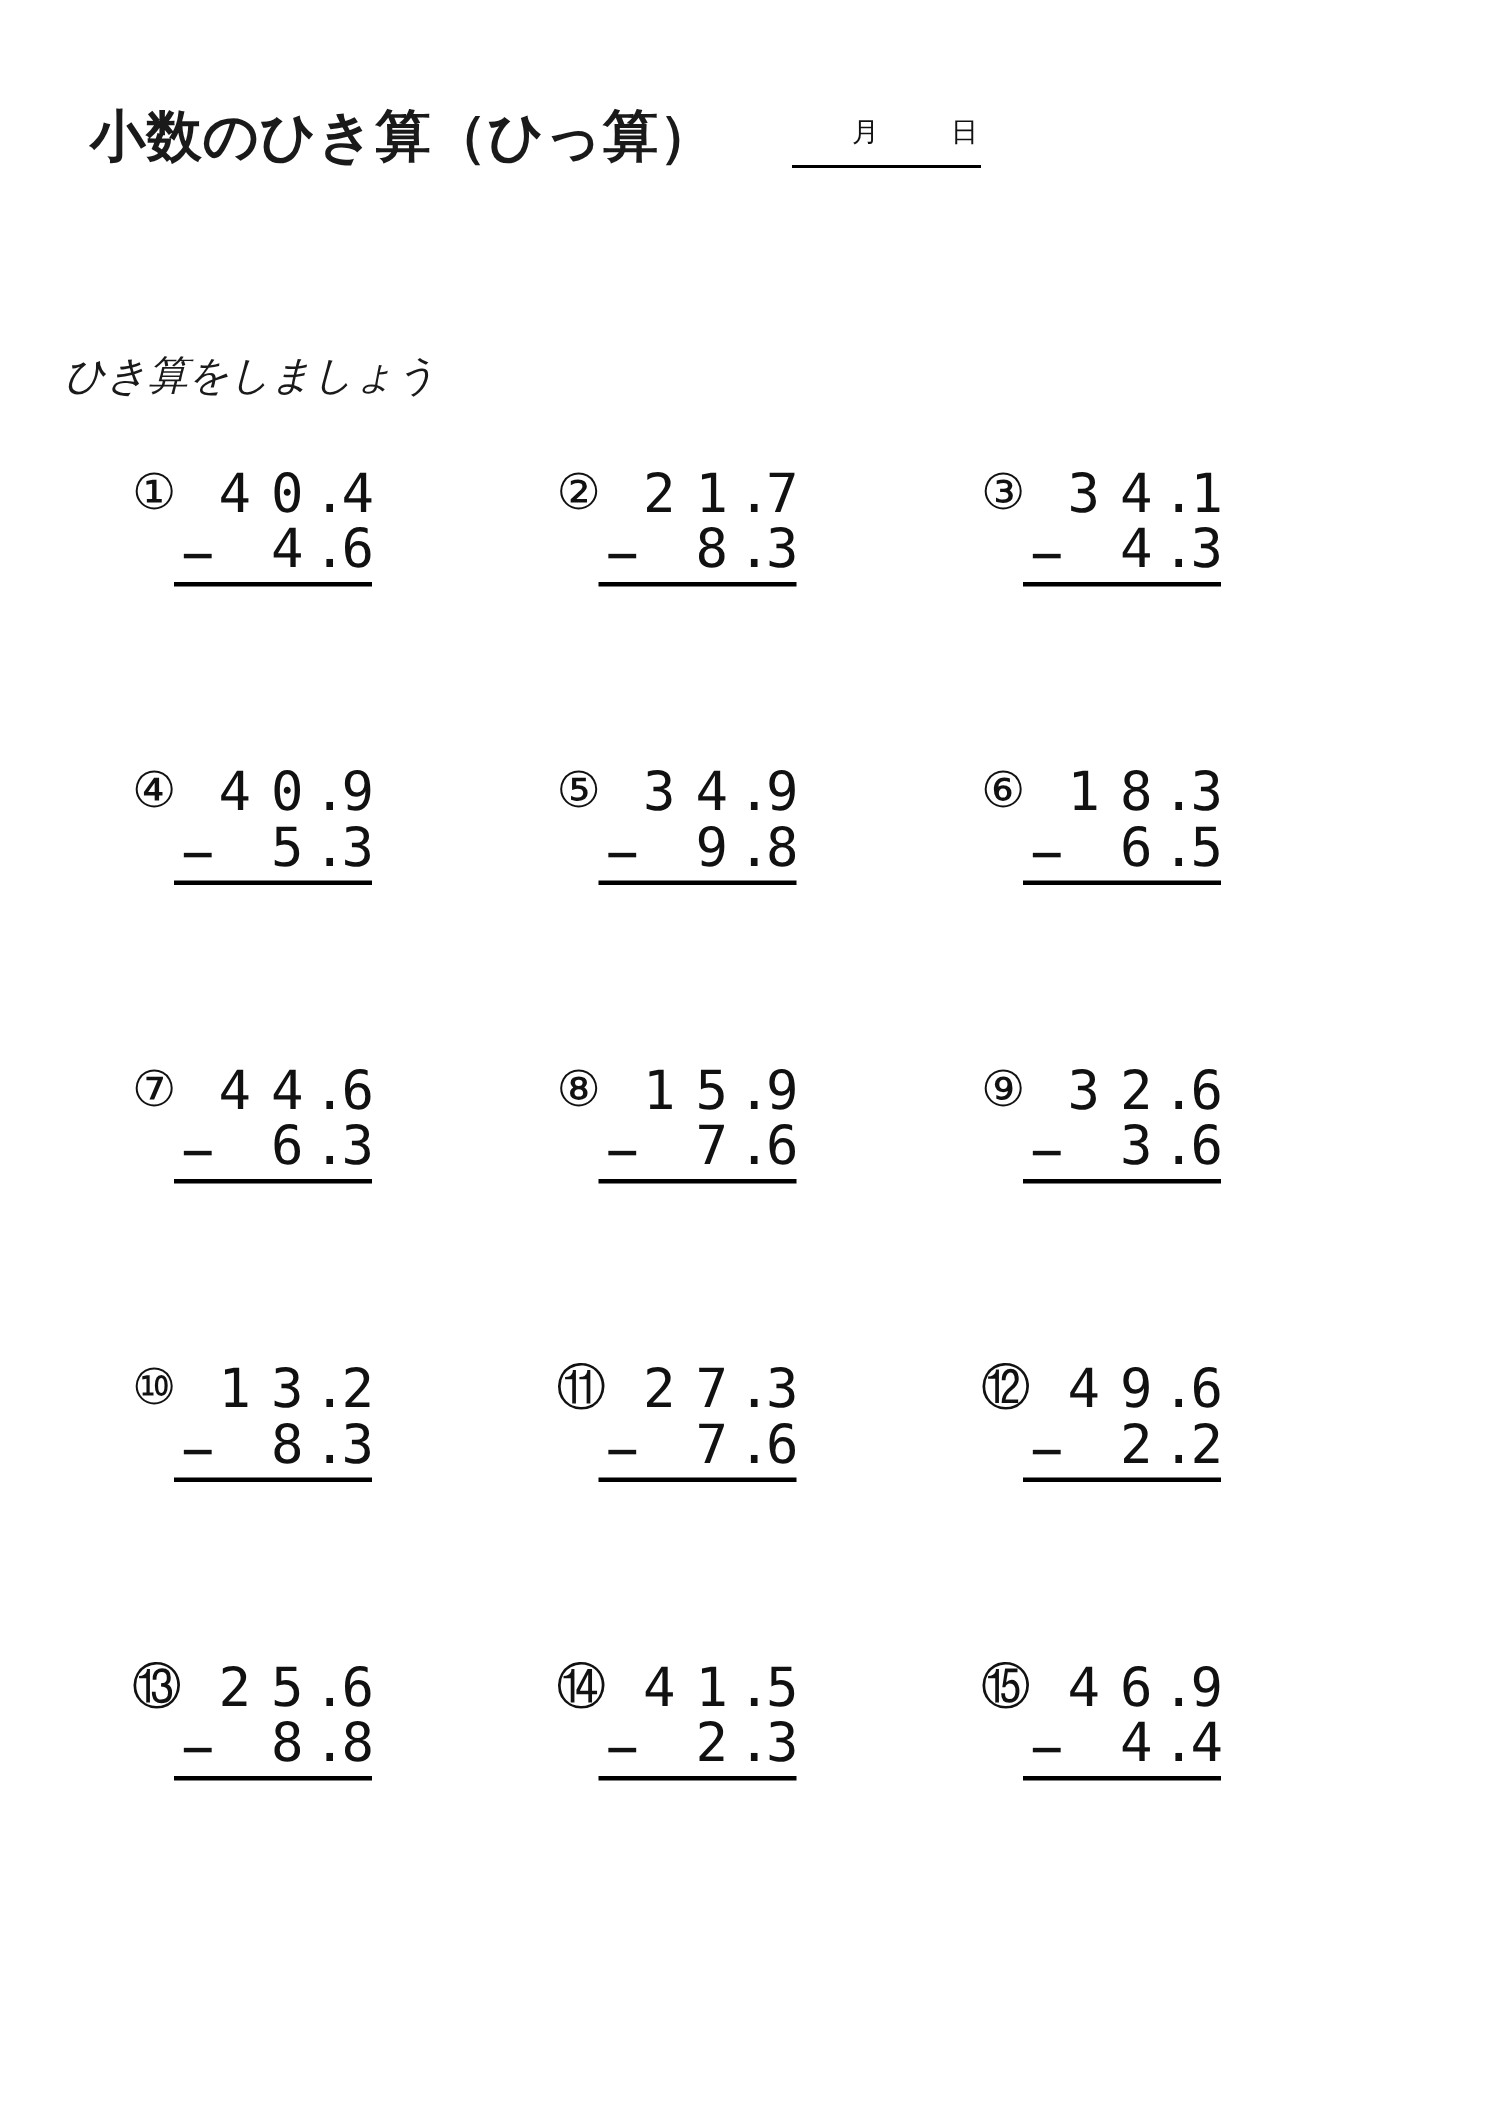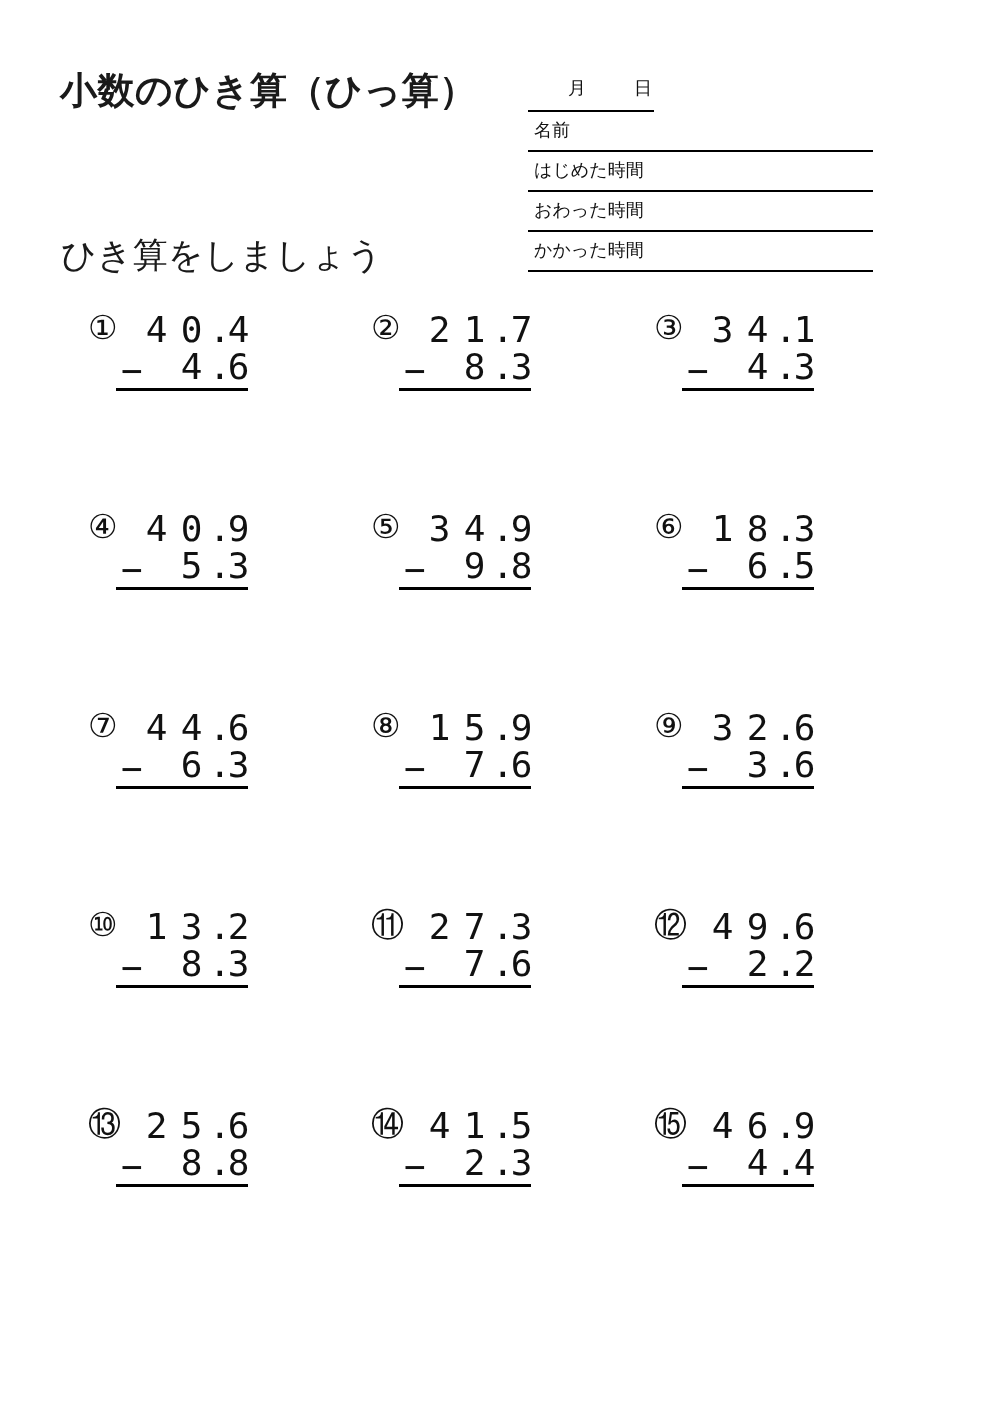--- a/index.html
+++ b/index.html
@@ -26,21 +26,21 @@
   }
   .md-row .month { margin-left: 40px; }
   .md-row .day { margin-left: 48px; }
   .form-row {
     height: 40px; border-bottom: 2px solid #000;
     display: flex; align-items: flex-end;
     padding: 0 0 8px 6px;
   }
 
   
-  .instruction { position: absolute; left: 61px; top: 237px; font-size: 35px; line-height: 1; }
+  .instruction { position: absolute; left: 43px; top: 237px; font-size: 27px; line-height: 1; font-style: italic; }
 
   
   #problems-grid {
     position: absolute; left: 88px; top: 311px;
     display: grid;
     grid-template-columns: repeat(3, 283px);
     grid-auto-rows: 199px;
   }
   .problem { position: relative; }
   .pnum {
@@ -82,34 +82,20 @@
 
   <div class="header">
     <h1 class="title">小数のひき算（ひっ算）</h1>
   </div>
 
   <div class="info-form">
     <div class="md-row">
       <span class="month">月</span>
       <span class="day">日</span>
     </div>
-    <div id="form-rows">
-        <div class="form-row">
-          <span>名前</span>
-        </div>
-        <div class="form-row">
-          <span>はじめた時間</span>
-        </div>
-        <div class="form-row">
-          <span>おわった時間</span>
-        </div>
-        <div class="form-row">
-          <span>かかった時間</span>
-        </div>
-      </div>
   </div>
 
   <div class="instruction">ひき算をしましょう</div>
 
   <div id="problems-grid">
       <div class="problem">
         <span class="pnum">①</span>
         <div class="work">
           <div class="num-row top">
             <span class="dcell">4</span>

